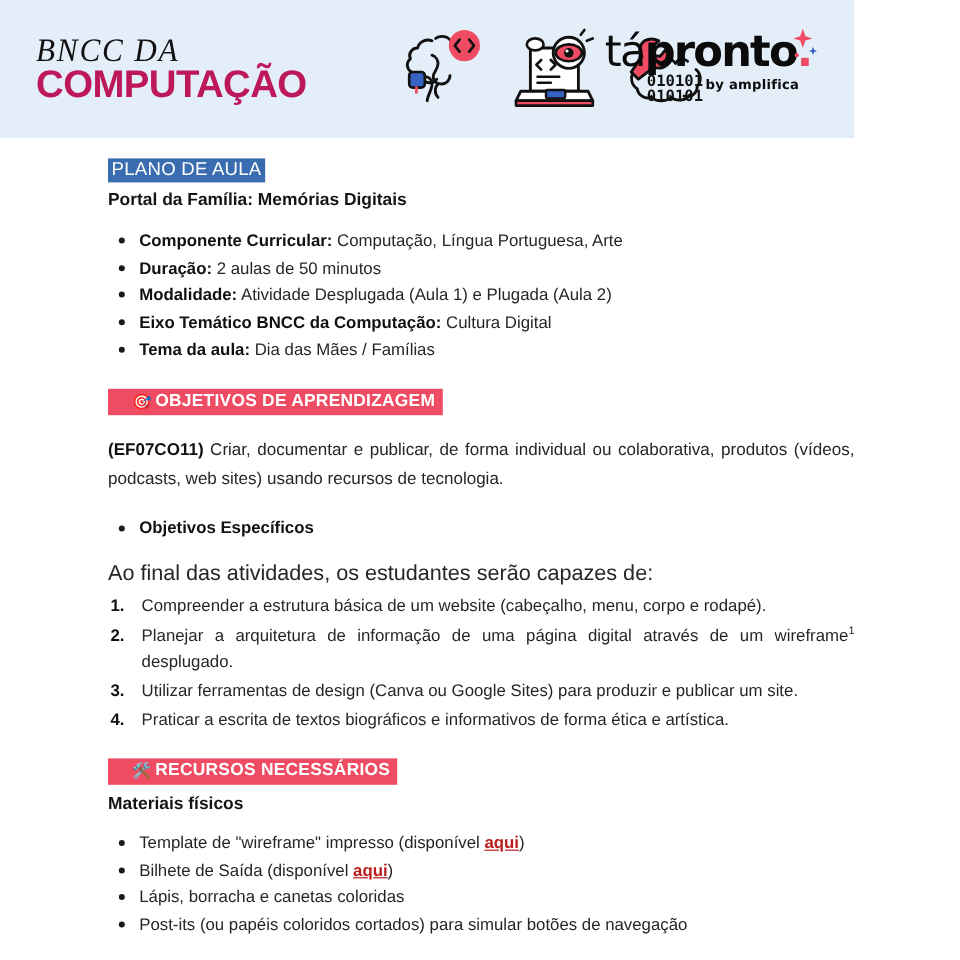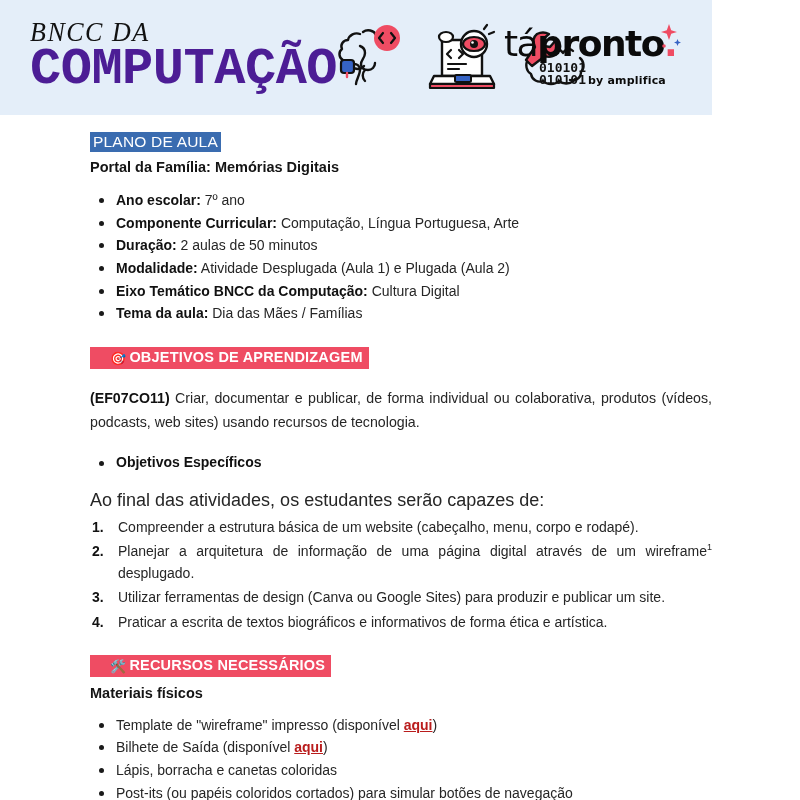--- a/index.html
+++ b/index.html
@@ -38,25 +38,25 @@
     font-style: italic;
     font-weight: 400;
     font-size: 26px;
     letter-spacing: 1.5px;
     color: #111;
     display: block;
     transform: scaleY(1.05);
     transform-origin: left bottom;
   }
   .brand-bncc .line2 {
-    font-family: Liberation Mono, monospace;
-    font-weight: 700;
-    font-size: 52px;
+    font-family: Liberation Sans, sans-serif;
+    font-weight: 700;
+    font-size: 32px;
     letter-spacing: -0.5px;
-    color: #4c1d95;
+    color: #be185d;
     display: block;
     margin-top: -2px;
   }
 
   .icon-cluster {
     display: flex;
     gap: 12px;
     margin-left: 60px;
   }
   .hero-icon { display: block; }
@@ -79,21 +79,21 @@
   }
   .brand-tapronto .tp-ta { font-weight: 400; }
   .brand-tapronto .tp-pronto { font-weight: 700; }
   .brand-tapronto .tp-dot { color: #ef4c63; font-weight: 700; }
   .brand-tapronto .tp-sparkle {
     position: absolute;
     right: 2px;
     top: -4px;
   }
   .brand-tapronto .tp-sub {
-    margin-top: 12px;
+    margin-top: 2px;
     font-size: 11px;
     font-weight: 700;
     letter-spacing: 0.2px;
     color: #0b0b0b;
     text-align: right;
     padding-right: 18px;
     font-family: "DejaVu Sans", sans-serif;
   }
 
   
@@ -336,21 +336,20 @@
 
 <div class="content">
 
   <div>
     <div>
       <span class="hl-blue">PLANO DE AULA</span>
     </div>
     <div class="subtitle">Portal da Família: Memórias Digitais</div>
 
     <ul class="spec-list">
-      <li><span class="lbl">Ano escolar:</span> <span>7º ano</span></li>
       <li><span class="lbl">Componente Curricular:</span> <span>Computação, Língua Portuguesa, Arte</span></li>
       <li><span class="lbl">Duração:</span> <span>2 aulas de 50 minutos</span></li>
       <li><span class="lbl">Modalidade:</span> <span>Atividade Desplugada (Aula 1) e Plugada (Aula 2)</span></li>
       <li><span class="lbl">Eixo Temático BNCC da Computação:</span> <span>Cultura Digital</span></li>
       <li><span class="lbl">Tema da aula:</span> <span>Dia das Mães / Famílias</span></li>
     </ul>
   </div>
 
   <div class="section-gap"></div>
 

